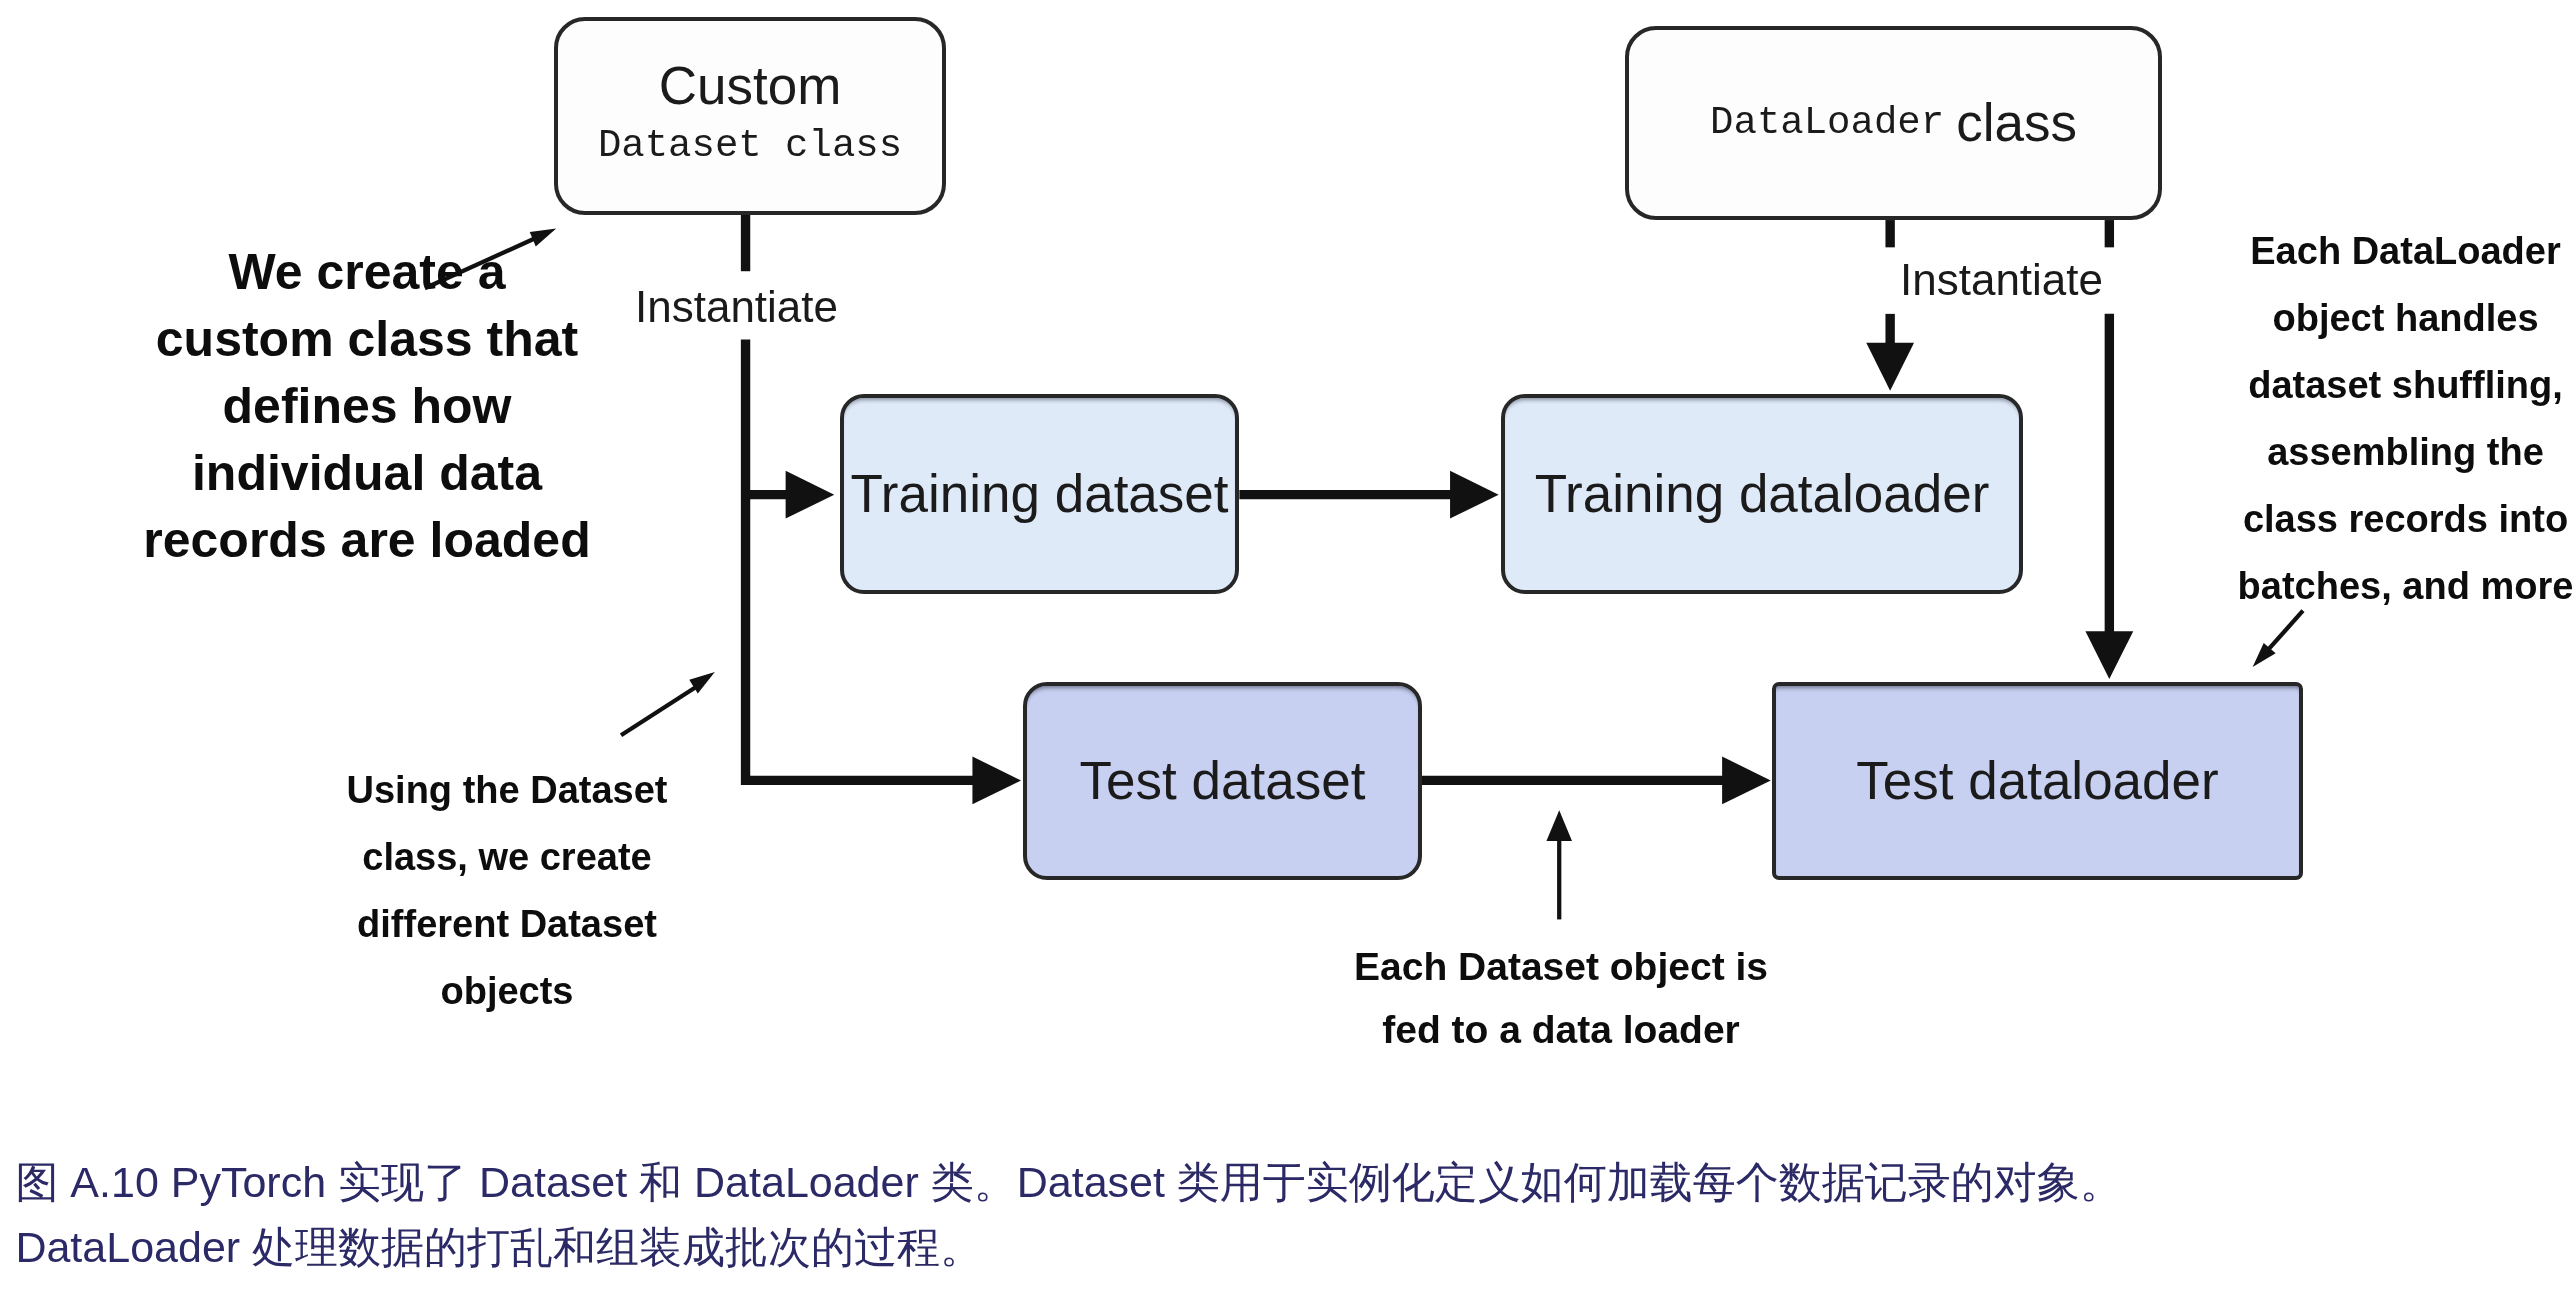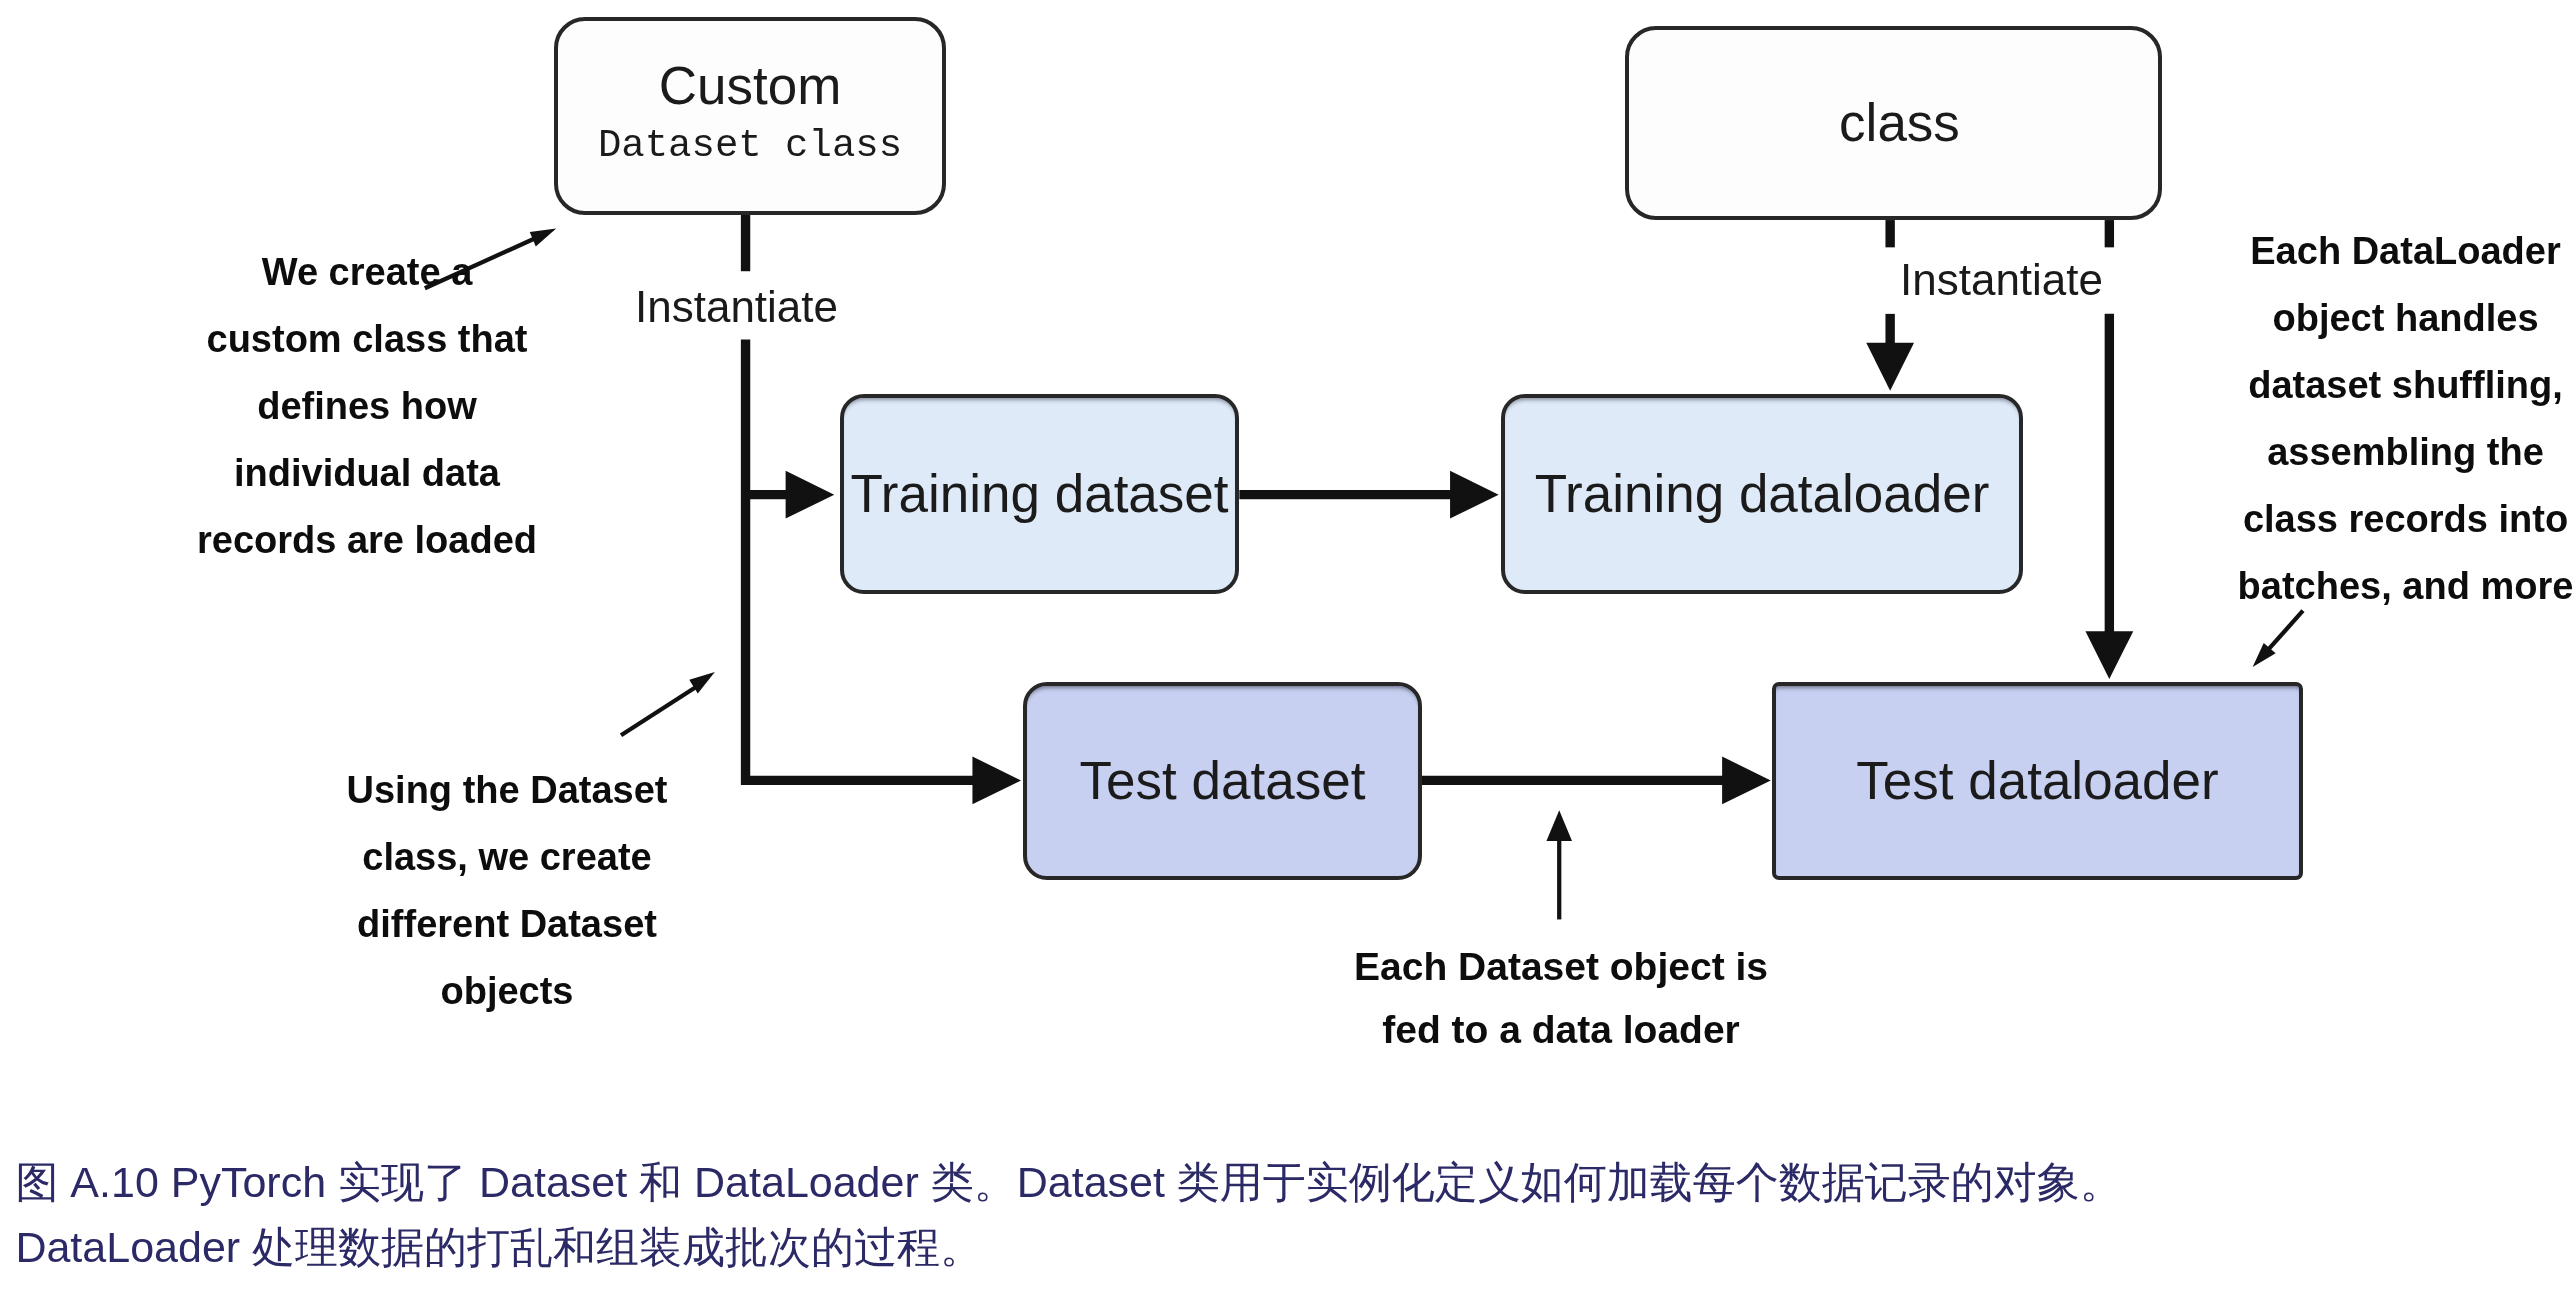--- a/index.html
+++ b/index.html
@@ -48,21 +48,21 @@
     line-height:51px;
   }
 
   .note{
     position:absolute;
     font-weight:700;
     color:#0d0d0d;
     text-align:center;
   }
   .note .ln{white-space:nowrap;}
-  .note-left{left:128px;top:239px;width:478px;font-size:38px;line-height:67px;}
+  .note-left{left:128px;top:239px;width:478px;font-size:50px;line-height:67px;}
   .note-bottom-left{left:281px;top:757px;width:452px;font-size:38px;line-height:67px;}
   .note-right{left:2235px;top:218px;width:341px;font-size:38px;line-height:67px;}
   .note-bottom-mid{left:1348px;top:935px;width:426px;font-size:39px;line-height:63px;}
 
   .caption{
     position:absolute;left:15.4px;top:1150px;width:2474px;
     color:var(--caption-text,#2b2a66);
     font-size:43px;line-height:65px;
   }
   .caption .ln{white-space:nowrap;}
@@ -126,20 +126,21 @@
       <polygon class="head" points="1828,950 1813,986 1843,986"></polygon>
     </g>
   </svg>
 
   <div class="node node-white abs" style="left:554px;top:17px;width:392px;height:198px;">
     <div class="node-label sans">Custom</div>
     <div class="node-label mono">Dataset class</div>
   </div>
 
   <div class="node node-white abs" style="left:1625px;top:25.6px;width:537px;height:194px;flex-direction:row;">
+    <span class="node-label mono">DataLoader</span>
     <span class="node-label sans" style="margin-left:12px;">class</span>
   </div>
 
   <div class="node node-training abs" style="left:840px;top:394px;width:399px;height:200px;text-align:right;">
     <div class="node-label">Training dataset</div>
   </div>
 
   <div class="node node-training abs" style="left:1501px;top:394px;width:522px;height:200px;">
     <div class="node-label">Training dataloader</div>
   </div>

